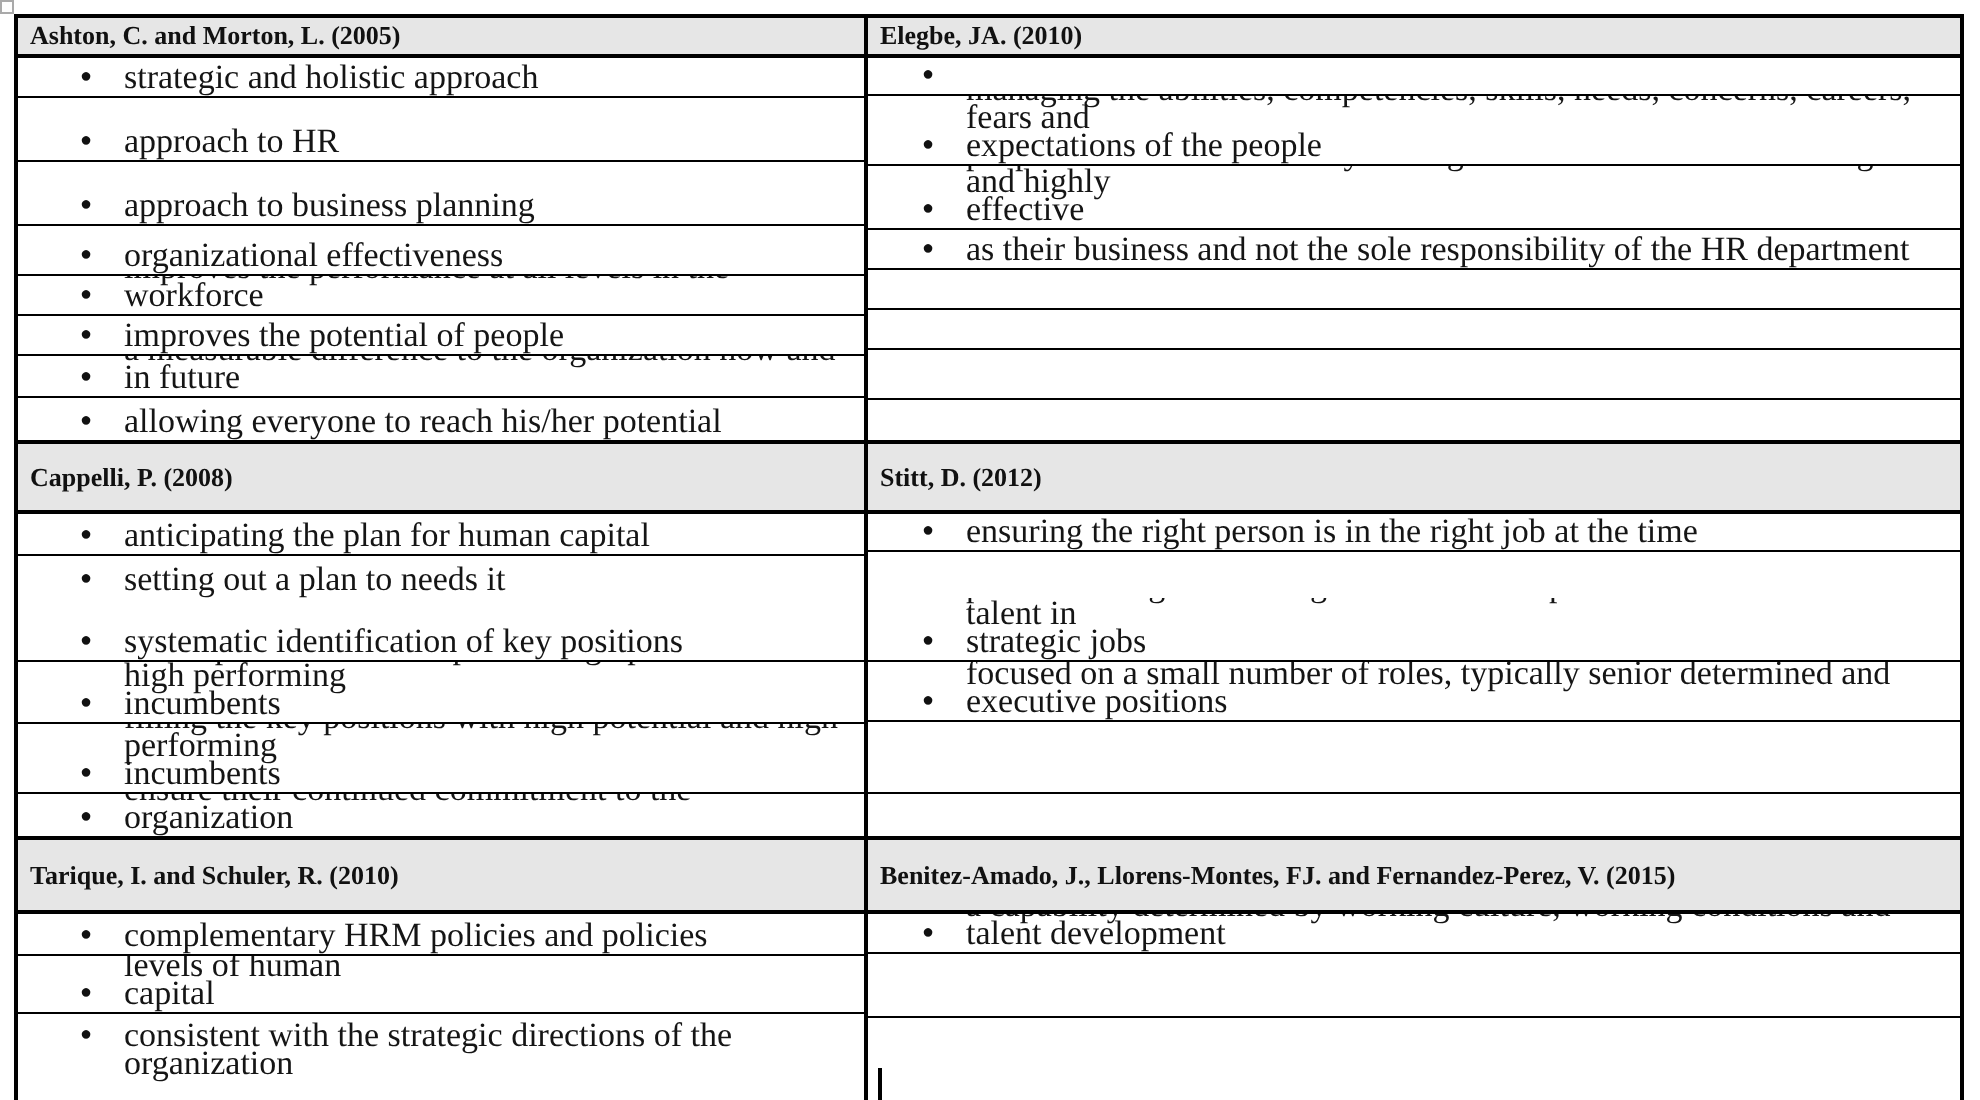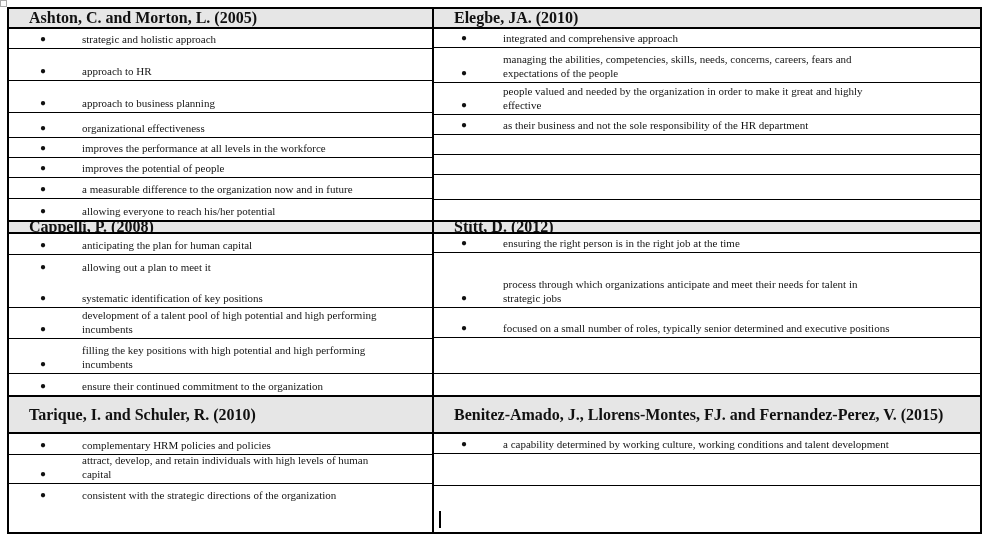--- a/index.html
+++ b/index.html
@@ -30,23 +30,23 @@
   
   .sec-header {
     display: flex;
     background: #e6e6e6;
     border-bottom: 2px solid #000;
     box-sizing: border-box;
   }
   .sec-header.not-first { border-top: 2px solid #000; }
   .hcell {
     display: flex; align-items: center;
-    padding-left: 20px;
+    padding-left: 6px;
     font-weight: bold;
-    font-size: 16px;
+    font-size: 13px;
     color: #111;
     box-sizing: border-box;
     overflow: hidden;
     white-space: nowrap;
   }
   .hcell.left { width: 423px; flex: 0 0 423px; }
   .hcell.right { flex: 1; border-left: 2px solid #000; text-align: right; }
 
   
   .sec-body { display: flex; box-sizing: border-box; }
@@ -69,26 +69,25 @@
     flex: 0 0 22px;
     text-align: left;
     font-size: 10px;
     line-height: 14px;
     color: #111;
   }
   .col.left .bullet { margin-left: 31px; }
   .col.right .bullet { margin-left: 27px; }
   .itext {
     flex: 1;
-    font-size: 11px;
+    font-size: 17px;
     line-height: 14px;
     color: #151515;
     white-space: pre-line;
     padding-right: 6px;
-    margin-left: 20px;
   }
 
   .caret {
     position: absolute;
     left: 5px; bottom: 4px;
     width: 2px; height: 17px;
     background: #000;
   }
 </style>
 </head>
@@ -132,21 +131,20 @@
             <span class="itext">a measurable difference to the organization now and in future</span>
           </div>
           <div class="row" style="height: 21px;">
             <span class="bullet">●</span>
             <span class="itext">allowing everyone to reach his/her potential</span>
           </div>
         </div>
         <div class="col right">
           <div class="row" style="height: 19px;">
             <span class="bullet">●</span>
-            <span class="itext">integrated and comprehensive approach</span>
           </div>
           <div class="row" style="height: 35px;">
             <span class="bullet">●</span>
             <span class="itext">managing the abilities, competencies, skills, needs, concerns, careers, fears and
 expectations of the people</span>
           </div>
           <div class="row" style="height: 32px;">
             <span class="bullet">●</span>
             <span class="itext">people valued and needed by the organization in order to make it great and highly
 effective</span>
@@ -154,33 +152,33 @@
           <div class="row" style="height: 20px;">
             <span class="bullet">●</span>
             <span class="itext">as their business and not the sole responsibility of the HR department</span>
           </div>
           <div class="row" style="height: 20px;"></div>
           <div class="row" style="height: 20px;"></div>
           <div class="row" style="height: 25px;"></div>
           <div class="row" style="height: 20px;"></div>
         </div>
       </div>
-      <div class="sec-header not-first" style="height: 14px;">
+      <div class="sec-header not-first" style="height: 37px;">
         <div class="hcell left">Cappelli, P. (2008)</div>
         <div class="hcell right">Stitt, D. (2012)</div>
       </div>
       <div class="sec-body">
         <div class="col left">
           <div class="row" style="height: 21px;">
             <span class="bullet">●</span>
             <span class="itext">anticipating the plan for human capital</span>
           </div>
           <div class="row" style="height: 21px;">
             <span class="bullet">●</span>
-            <span class="itext">allowing out a plan to meet it</span>
+            <span class="itext">setting out a plan to needs it</span>
           </div>
         </div>
         <div class="col right">
           <div class="row" style="height: 19px;">
             <span class="bullet">●</span>
             <span class="itext">ensuring the right person is in the right job at the time</span>
           </div>
           <div class="row" style="height: 23px;"></div>
         </div>
       </div>

